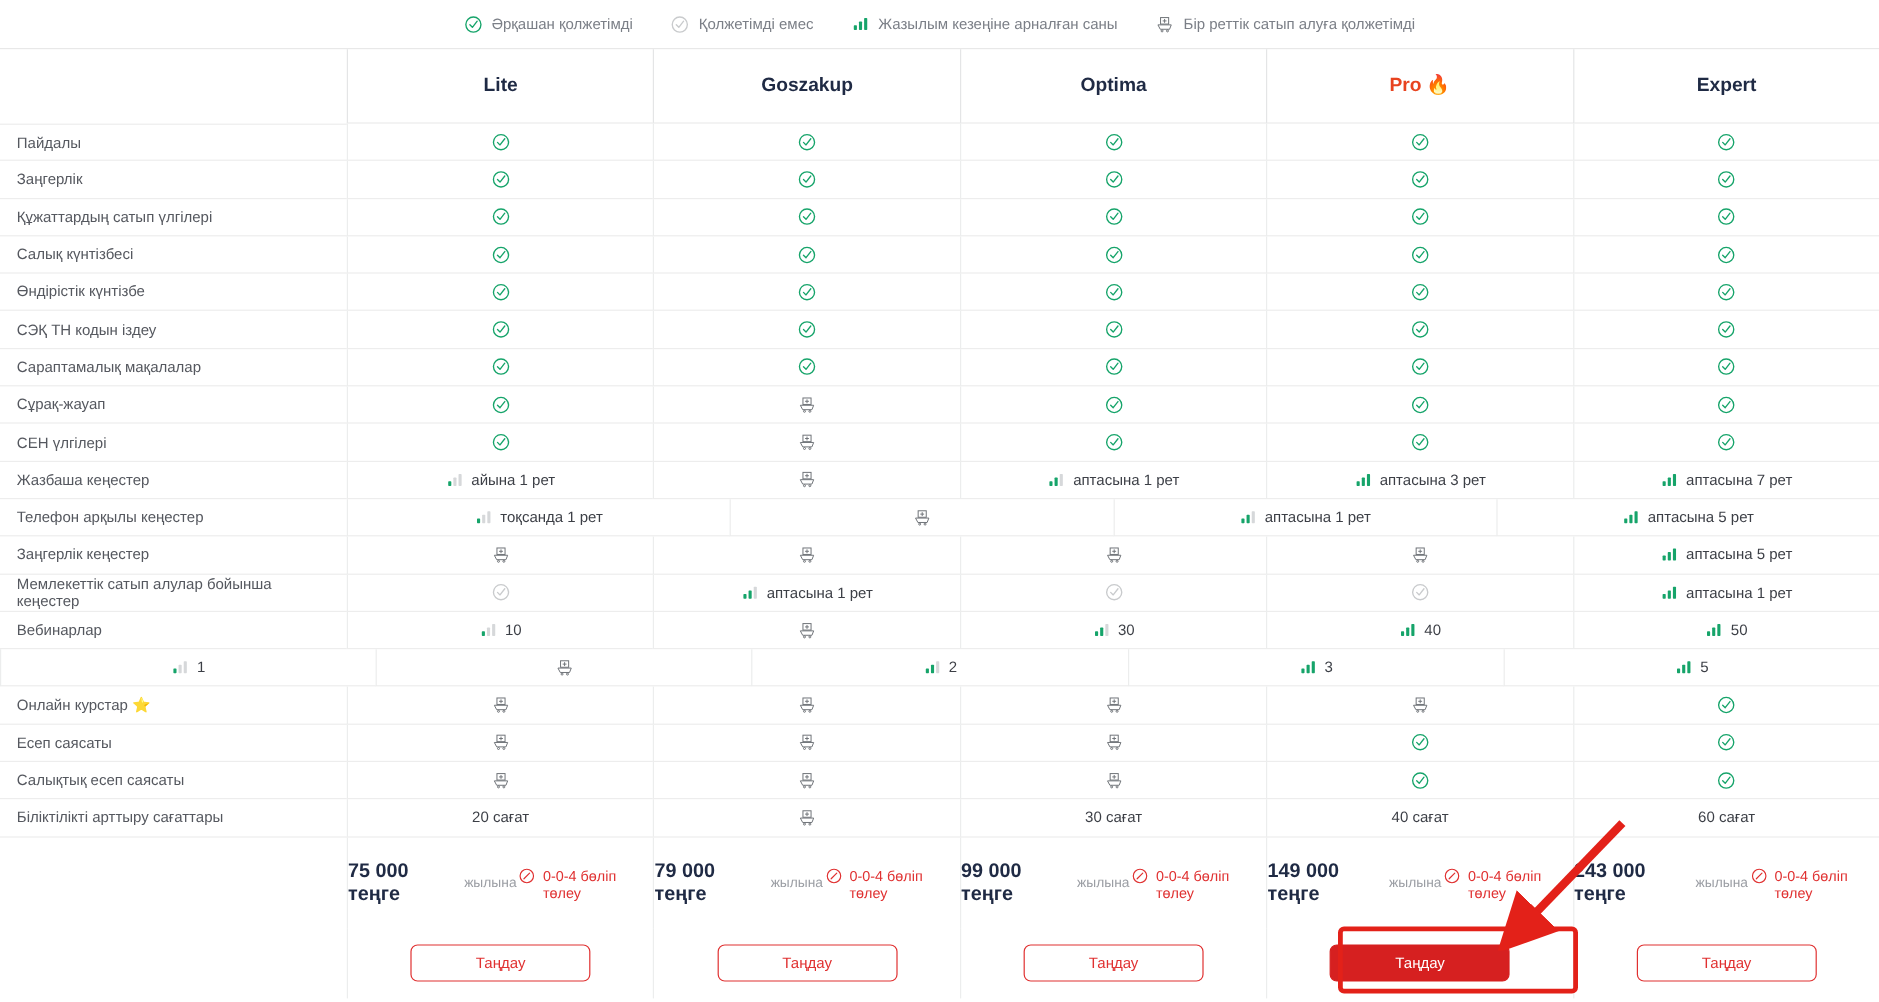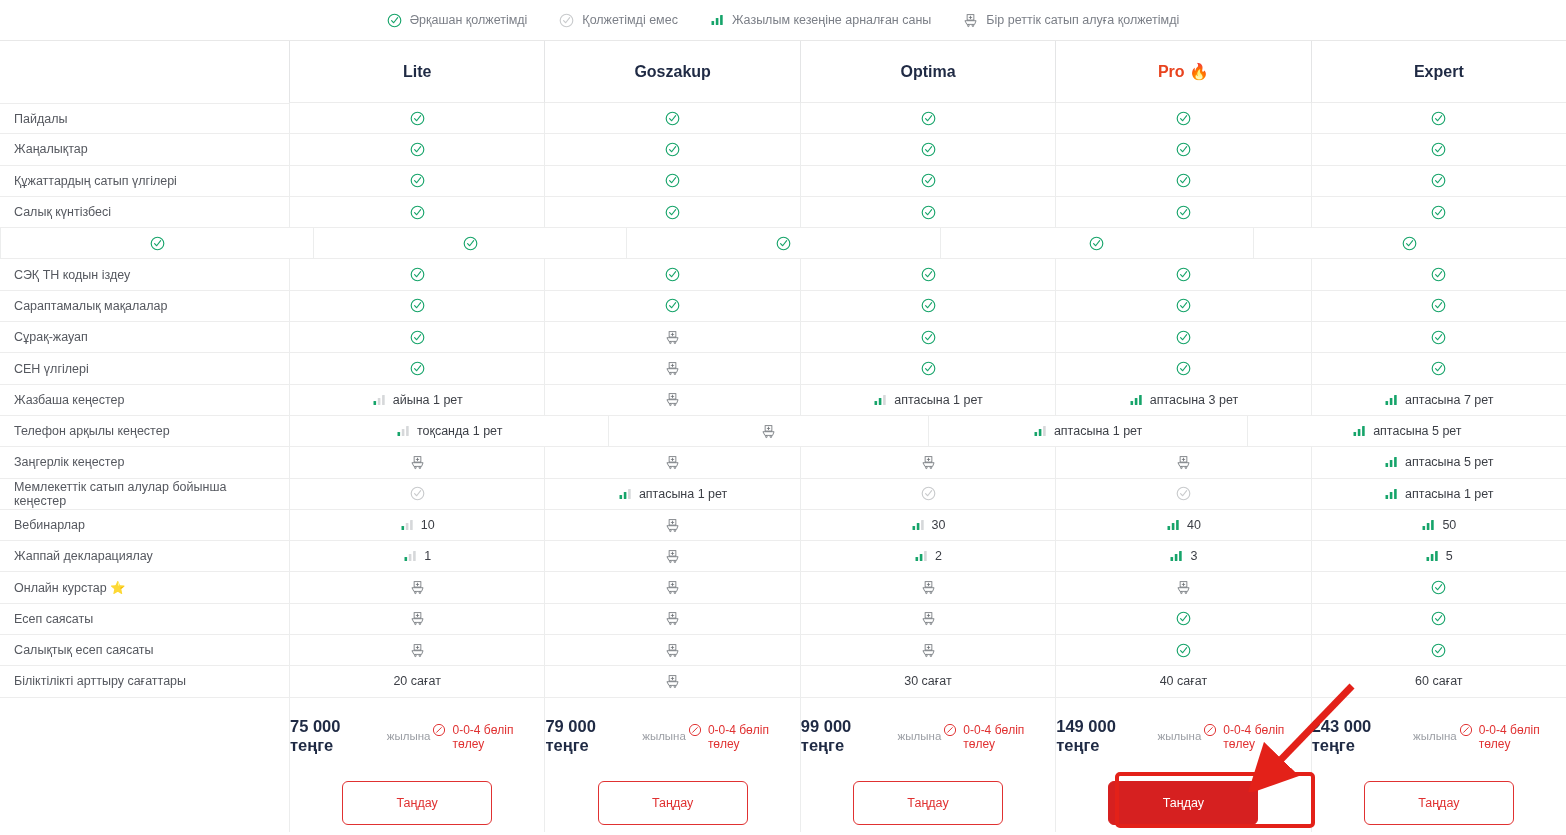--- a/index.html
+++ b/index.html
@@ -81,21 +81,21 @@
   .installment {
     display: flex; align-items: flex-start; gap: 6px;
     font-size: 12px; color: #e03131; margin-top: 3px;
   }
 
   
   .btn-row { height: 58px; }
   .btn-row .c-label { border: none; }
   .btn-row .c-val { border-left: 1px solid #eceded; }
   .btn {
-    width: 150px; height: 44px;
+    width: 150px; height: 31px;
     border: 1.4px solid #e03131; border-radius: 6px;
     background: #fff; color: #e03131;
     font-size: 12.5px; font-family: inherit;
     cursor: pointer;
     display: flex; align-items: center; justify-content: center;
   }
   .btn.primary { background: #d62020; color: #fff; border-color: #d62020; }
 
   
   .annot-box {
@@ -211,21 +211,21 @@
           <div class="c-val">
             <span class="ic">
               <svg width="15" height="15" viewBox="0 0 20 20">
                 <circle cx="10" cy="10" r="8.4" fill="none" stroke="#16a46a" stroke-width="1.5"></circle>
                 <path d="M6.1 10.2 L8.9 13 L14.2 6.2" fill="none" stroke="#16a46a" stroke-width="1.5" stroke-linecap="round" stroke-linejoin="round"></path>
               </svg>
             </span>
           </div>
         </div>
         <div class="row data-row">
-          <div class="c-label">Жаңалықтар</div>
+          <div class="c-label">Заңгерлік</div>
           <div class="c-val">
             <span class="ic">
               <svg width="15" height="15" viewBox="0 0 20 20">
                 <circle cx="10" cy="10" r="8.4" fill="none" stroke="#16a46a" stroke-width="1.5"></circle>
                 <path d="M6.1 10.2 L8.9 13 L14.2 6.2" fill="none" stroke="#16a46a" stroke-width="1.5" stroke-linecap="round" stroke-linejoin="round"></path>
               </svg>
             </span>
           </div>
           <div class="c-val">
             <span class="ic">
@@ -340,20 +340,21 @@
           <div class="c-val">
             <span class="ic">
               <svg width="15" height="15" viewBox="0 0 20 20">
                 <circle cx="10" cy="10" r="8.4" fill="none" stroke="#16a46a" stroke-width="1.5"></circle>
                 <path d="M6.1 10.2 L8.9 13 L14.2 6.2" fill="none" stroke="#16a46a" stroke-width="1.5" stroke-linecap="round" stroke-linejoin="round"></path>
               </svg>
             </span>
           </div>
         </div>
         <div class="row data-row">
+          <div class="c-label">Өндірістік күнтізбе</div>
           <div class="c-val">
             <span class="ic">
               <svg width="15" height="15" viewBox="0 0 20 20">
                 <circle cx="10" cy="10" r="8.4" fill="none" stroke="#16a46a" stroke-width="1.5"></circle>
                 <path d="M6.1 10.2 L8.9 13 L14.2 6.2" fill="none" stroke="#16a46a" stroke-width="1.5" stroke-linecap="round" stroke-linejoin="round"></path>
               </svg>
             </span>
           </div>
           <div class="c-val">
             <span class="ic">
@@ -816,21 +817,20 @@
               <svg width="14" height="14" viewBox="0 0 14 14">
                 <rect x="1.5" y="8" width="2.6" height="4" rx="0.6" fill="#16a46a"></rect>
                 <rect x="5.8" y="5" width="2.6" height="7" rx="0.6" fill="#16a46a"></rect>
                 <rect x="10.1" y="2" width="2.6" height="10" rx="0.6" fill="#16a46a"></rect>
               </svg>
             </span>
             <span>50</span>
           </div>
         </div>
         <div class="row data-row">
-          <div class="c-label">Жаппай декларациялау</div>
           <div class="c-val">
             <span class="ic">
               <svg width="14" height="14" viewBox="0 0 14 14">
                 <rect x="1.5" y="8" width="2.6" height="4" rx="0.6" fill="#16a46a"></rect>
                 <rect x="5.8" y="5" width="2.6" height="7" rx="0.6" fill="#d6d8da"></rect>
                 <rect x="10.1" y="2" width="2.6" height="10" rx="0.6" fill="#d6d8da"></rect>
               </svg>
             </span>
             <span>1</span>
           </div>

